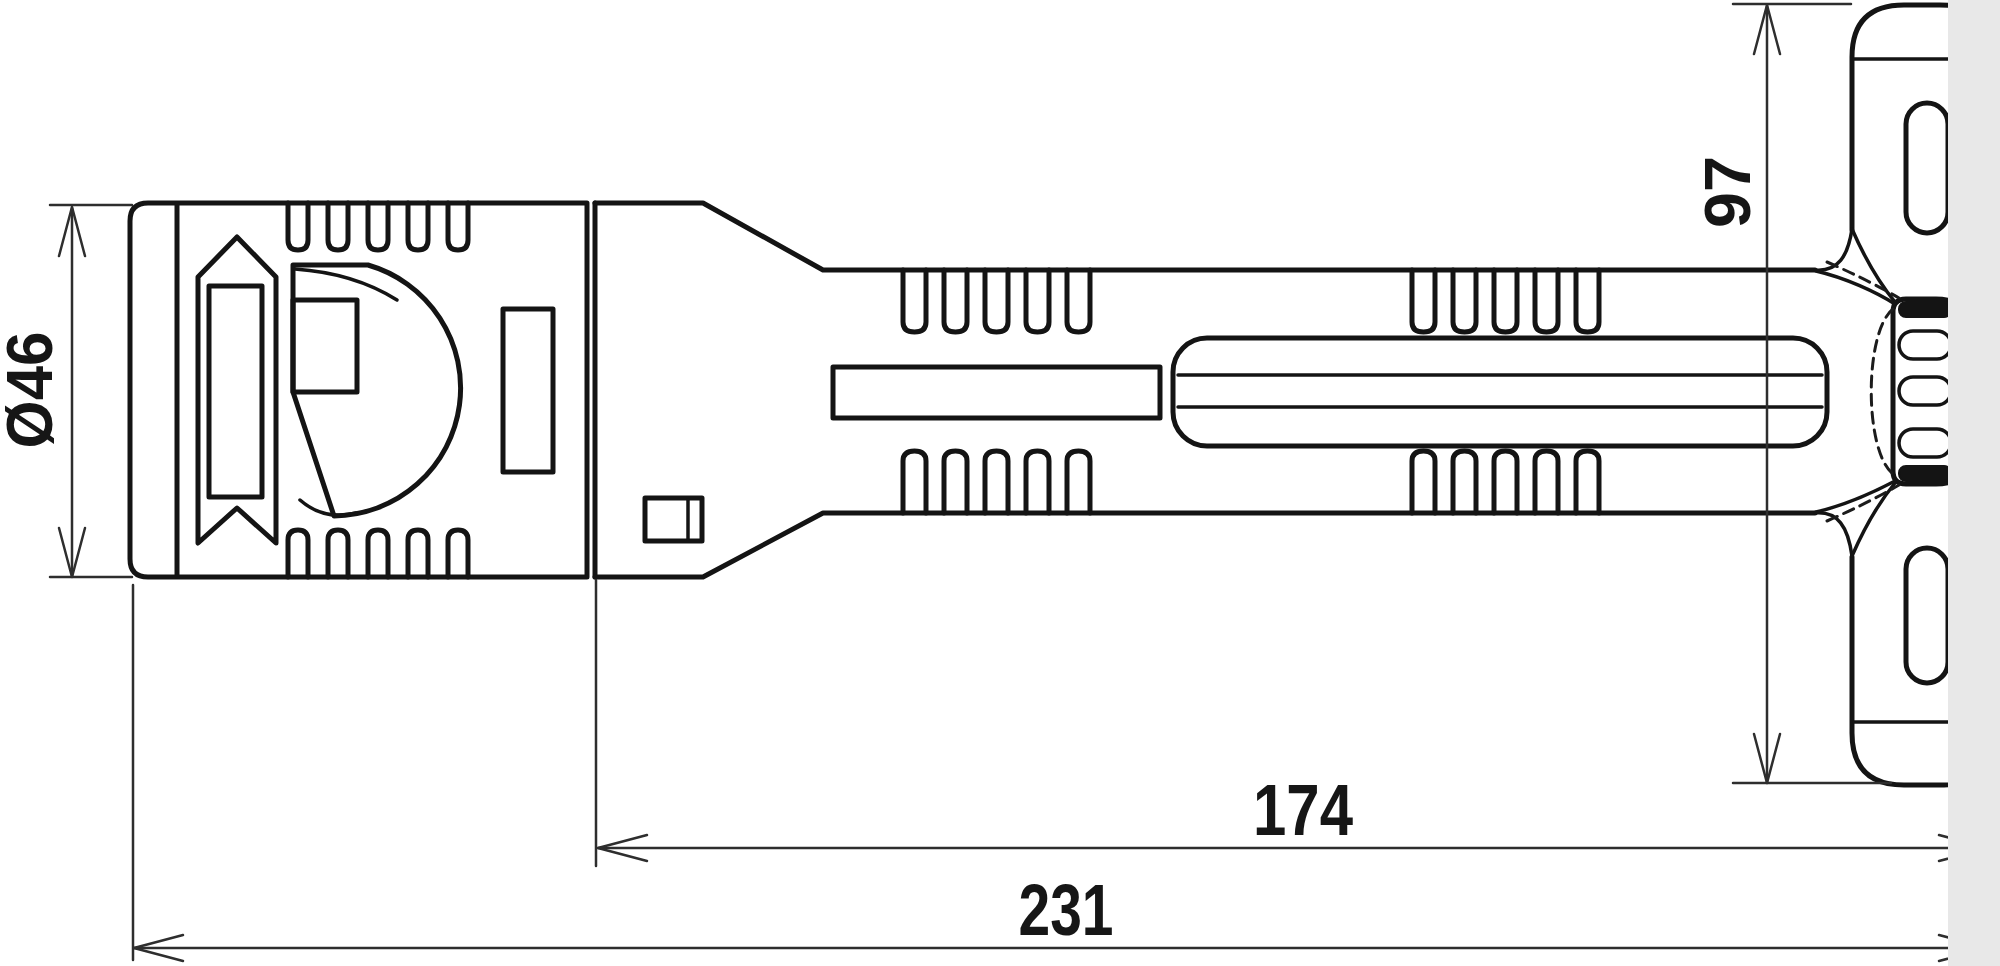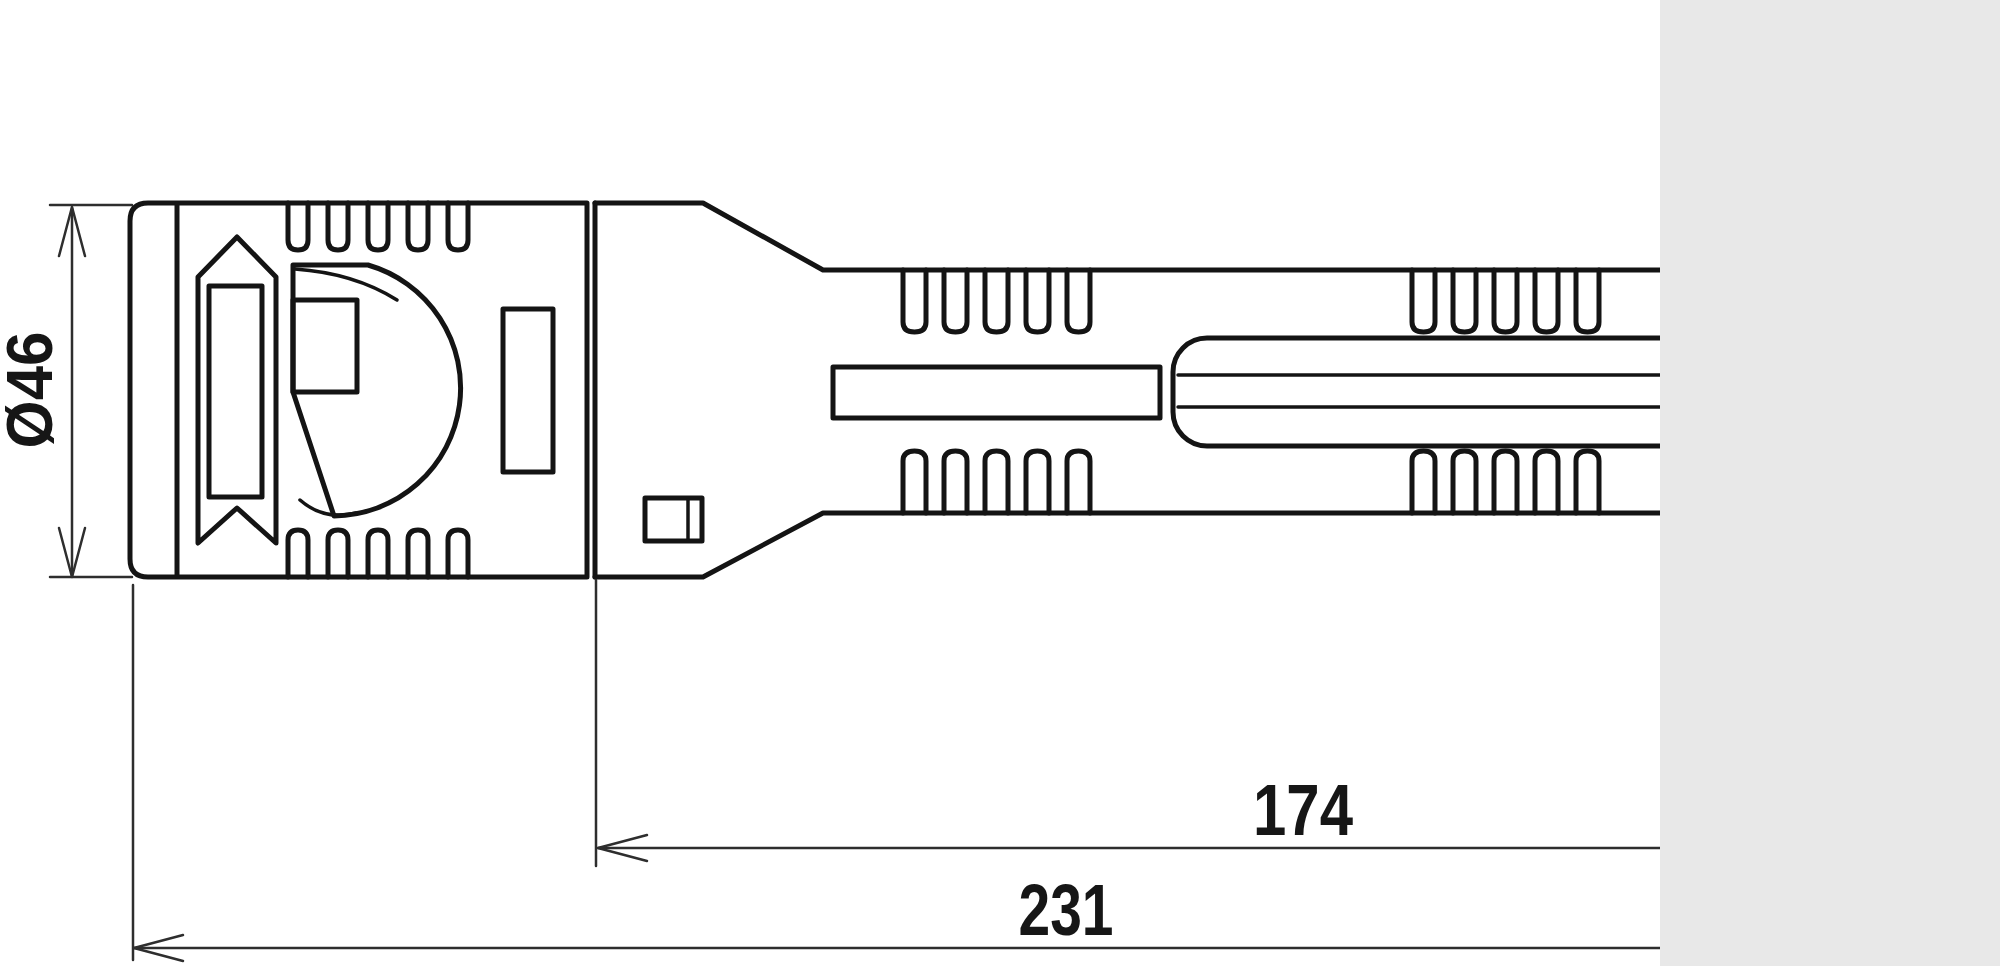--- a/index.html
+++ b/index.html
@@ -1,18 +1,18 @@
 <!DOCTYPE html>
 <html><head>
 <meta charset="utf-8">
 <style>
   html,body{margin:0;padding:0;background:#e8e8e8;}
   .canvas{
     position:relative;
-    width:1660px;height:966px;
+    width:1948px;height:966px;
     background:#ffffff;
     overflow:hidden;
     font-family:"Liberation Sans", sans-serif;
   }
   svg{display:block;width:2000px;height:966px;}
   .part{stroke:#141414;stroke-width:5;fill:none;stroke-linejoin:round;stroke-linecap:round;}
   .part-thin{stroke:#141414;stroke-width:3.5;fill:none;stroke-linejoin:round;stroke-linecap:round;}
   .hidden-edge{stroke:#1c1c1c;stroke-width:3;fill:none;stroke-dasharray:11 7;stroke-linecap:round;}
   .fill-dark{fill:#141414;stroke:#141414;stroke-width:2;}
   .dim{stroke:#2e2e2e;stroke-width:2.5;fill:none;stroke-linecap:round;}

